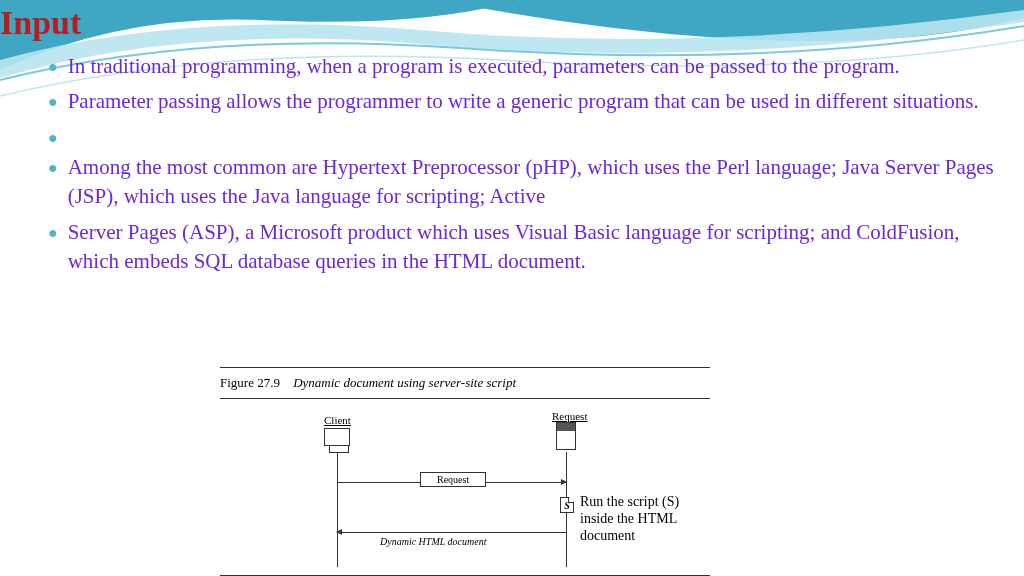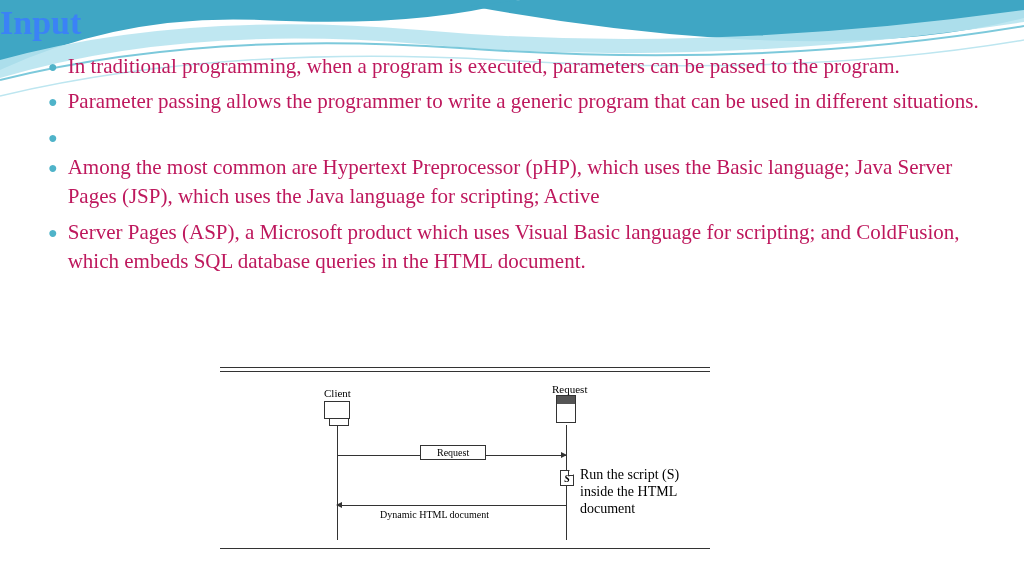--- a/index.html
+++ b/index.html
@@ -17,21 +17,21 @@
     width: 1024px;
     height: 120px;
     z-index: 0;
   }
   .title {
     position: absolute;
     top: 4px;
     left: 0;
     font-size: 34px;
     font-weight: bold;
-    color: #3b82f6;
+    color: #b91c1c;
     z-index: 2;
     font-family: Georgia, serif;
   }
   .content {
     position: absolute;
     top: 52px;
     left: 48px;
     right: 30px;
     z-index: 2;
   }
@@ -42,21 +42,21 @@
   }
   .bullet {
     color: #4fb3c9;
     font-size: 16px;
     margin-right: 10px;
     margin-top: 6px;
     flex-shrink: 0;
   }
   .bullet-text {
     font-size: 21px;
-    color: #be185d;
+    color: #6d28d9;
     line-height: 1.4;
   }
   .figure-block {
     position: absolute;
     top: 364px;
     left: 220px;
     width: 490px;
     z-index: 2;
   }
   .fig-hr { border: none; border-top: 1px solid #333; margin: 3px 0; }
@@ -66,21 +66,21 @@
     padding: 4px 0;
   }
   .fig-caption .fnum { font-weight: normal; }
   .fig-caption .ftitle { font-style: italic; margin-left: 10px; }
   .diagram {
     position: relative;
     height: 170px;
     font-family: 'Times New Roman', serif;
     font-size: 11px;
   }
-  .d-label { position: absolute; }
+  .d-label { position: absolute; text-decoration: underline; }
   .client-icon {
     position: absolute;
     left: 104px; top: 26px;
     width: 26px; height: 18px;
     border: 1px solid #333;
     background: #fff;
   }
   .client-icon::after {
     content: '';
     position: absolute;
@@ -161,20 +161,21 @@
     position: absolute;
     left: 360px; top: 92px;
     font-size: 14px;
     line-height: 1.2;
     width: 110px;
   }
   .resp-label {
     position: absolute;
     left: 160px; top: 134px;
     font-size: 10px;
+    font-style: italic;
   }
 </style>
 </head>
 <body>
 
 <svg class="wave-bg" viewBox="0 0 1024 120" preserveAspectRatio="none">
   <path d="M 0 0 L 520 0 Q 420 28 260 20 Q 120 14 0 70 Z" fill="#3fa6c4"></path>
   <path d="M 520 0 L 1024 0 L 1024 18 Q 900 50 720 38 Q 600 30 470 6 Z" fill="#3fa6c4"></path>
   <path d="M 0 60 Q 180 10 420 30 Q 700 55 1024 10 L 1024 22 Q 700 70 420 44 Q 180 24 0 78 Z" fill="#b8e4ef" opacity="0.9"></path>
   <path d="M 0 80 Q 200 30 460 48 Q 760 70 1024 26" stroke="#7cc9db" stroke-width="2" fill="none"></path>
@@ -190,30 +191,34 @@
   </div>
   <div class="bullet-item">
     <span class="bullet">●</span>
     <span class="bullet-text">Parameter passing allows the programmer to write a generic program that can be used in different situations.</span>
   </div>
   <div class="bullet-item">
     <span class="bullet">●</span>
   </div>
   <div class="bullet-item">
     <span class="bullet">●</span>
-    <span class="bullet-text">Among the most common are Hypertext Preprocessor (pHP), which uses the Basic language; Java Server Pages (JSP), which uses the Java language for scripting; Active</span>
+    <span class="bullet-text">Among the most common are Hypertext Preprocessor (pHP), which uses the Perl language; Java Server Pages (JSP), which uses the Java language for scripting; Active</span>
   </div>
   <div class="bullet-item">
     <span class="bullet">●</span>
     <span class="bullet-text">Server Pages (ASP), a Microsoft product which uses Visual Basic language for scripting; and ColdFusion, which embeds SQL database queries in the HTML document.</span>
   </div>
 </div>
 
 <div class="figure-block">
   <hr class="fig-hr">
+  <div class="fig-caption">
+    <span class="fnum">Figure 27.9</span>
+    <span class="ftitle">Dynamic document using server-site script</span>
+  </div>
   <hr class="fig-hr">
   <div class="diagram">
     <div class="d-label" style="left:104px; top:12px;">Client</div>
     <div class="d-label" style="left:332px; top:8px;">Request</div>
     <div class="client-icon"></div>
     <div class="server-icon"></div>
     <div class="lifeline ll-client"></div>
     <div class="lifeline ll-server"></div>
     <div class="msg-line msg-req arrow-r"></div>
     <div class="msg-box req-box">Request</div>

